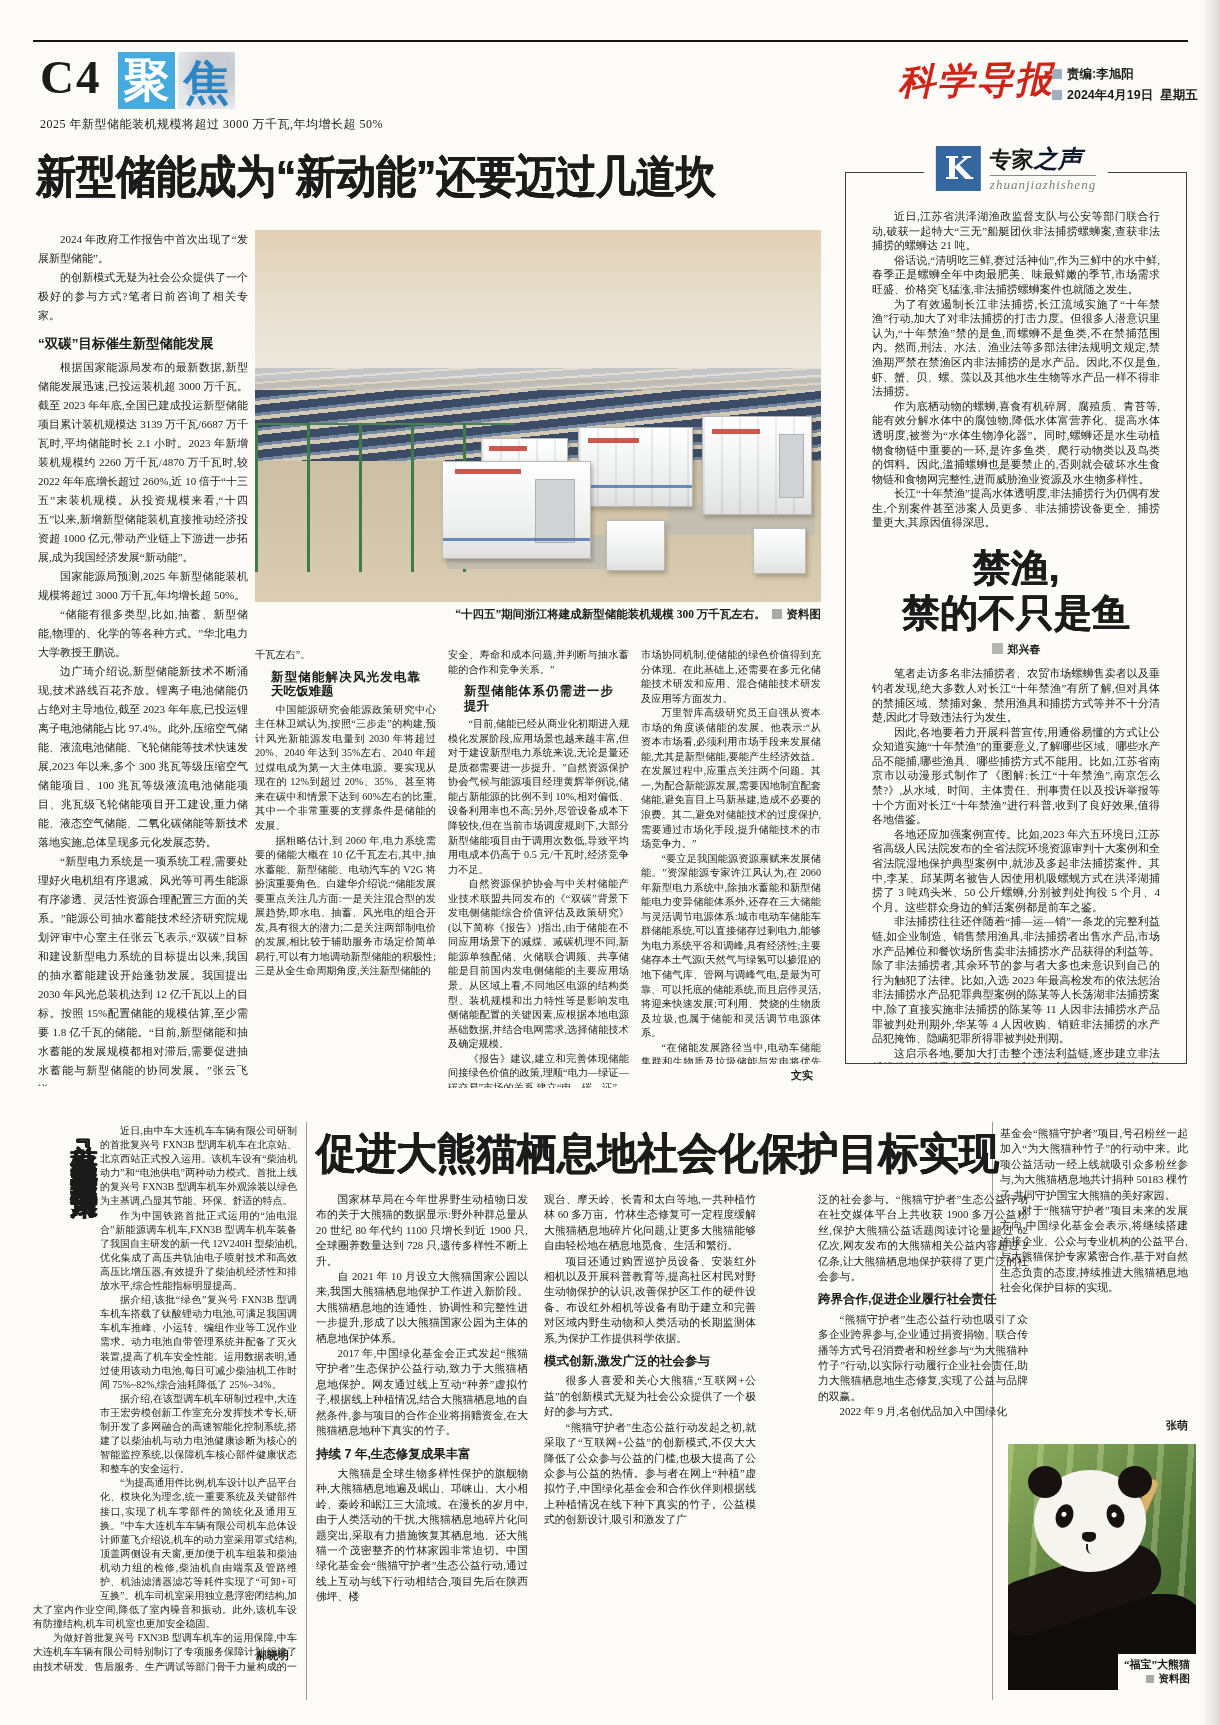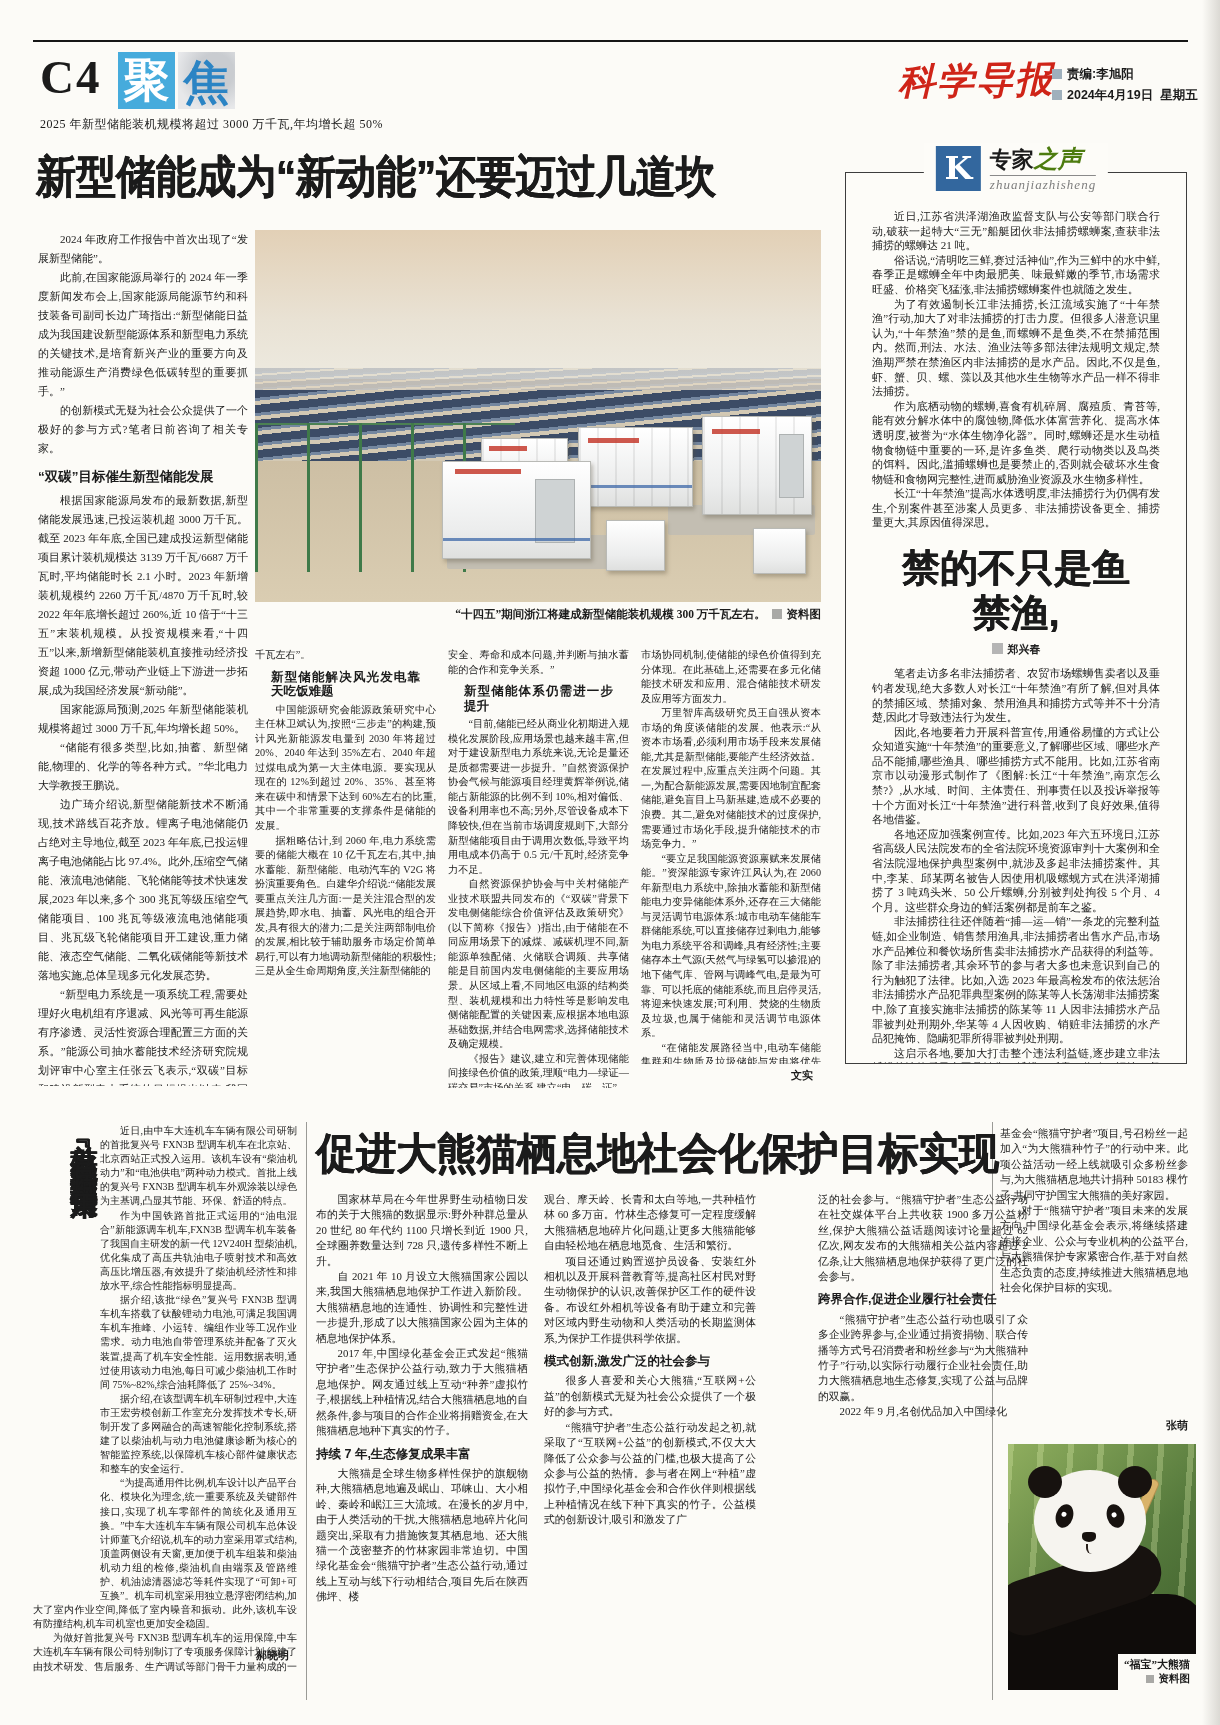--- a/index.html
+++ b/index.html
@@ -59,21 +59,21 @@
   .ph-box .seam{position:absolute;left:0;top:0;width:100%;height:100%;
           background:repeating-linear-gradient(90deg,rgba(0,0,0,.07) 0 2px,transparent 2px 18px);}
   .ph-stripe{position:absolute;left:0;bottom:24%;width:100%;height:3px;background:#3e68a8;opacity:.75;}
   
   .sidebar{left:845px;top:172px;width:340px;height:890px;border:1.5px solid #3d3d3d;background:#fdfcf8;}
   .sb-logo{position:absolute;left:50%;transform:translateX(-50%);top:-30px;background:#fdfcf8;
            padding:0 12px;display:flex;align-items:center;gap:9px;white-space:nowrap;}
   .sb-k{width:45px;height:45px;background:#33679e;color:#fff;text-align:center;line-height:45px;
         font-size:32px;font-weight:bold;font-family:"DejaVu Serif",serif;}
   .sb-t1{font-size:22px;font-weight:900;}
-  .sb-t2{font-size:24px;font-weight:bold;font-style:italic;color:#4d7c0f;font-family:"DejaVu Serif",serif;}
+  .sb-t2{font-size:24px;font-weight:bold;font-style:italic;color:#0f172a;font-family:"DejaVu Serif",serif;}
   .sb-py{font-size:13px;font-style:italic;color:#7d7d7d;border-top:1px solid #8a8a8a;padding-top:1px;letter-spacing:1px;}
   .sb-inner{position:absolute;left:0;top:0;width:100%;height:100%;padding:36px 26px 0;box-sizing:border-box;overflow:hidden;}
   .sb-inner p{font-size:11px;line-height:14.6px;color:#222;}
   .sb-title{text-align:center;font-size:38px;font-weight:900;line-height:1.18;margin:16px 0 6px;}
   .sb-author{text-align:center;font-size:12.5px;font-weight:bold;margin:2px 0 10px;text-indent:0;}
   .sb-author .sq{background:#b5b5b5;width:11px;height:11px;}
   
   .vrule{width:1px;background:#9a9a96;}
   .train{left:33px;top:1124px;width:264px;height:548px;overflow:hidden;font-size:10px;line-height:14.1px;}
   .vtitle{float:left;width:58px;height:472px;margin-right:9px;writing-mode:vertical-rl;
@@ -121,21 +121,20 @@
   <div class="abs hinfo sans">
     <div><span class="sq"></span><span>责编:李旭阳</span></div>
     <div><span class="sq"></span><span>2024年4月19日</span>&nbsp;&nbsp;<span>星期五</span></div>
   </div>
 
   <div class="abs kicker">2025 年新型储能装机规模将超过 3000 万千瓦,年均增长超 50%</div>
   <div class="abs headline sans fatty">新型储能成为“新动能”还要迈过几道坎</div>
 
   <div class="abs col1 jus">
     <p>2024 年政府工作报告中首次出现了“发展新型储能”。</p>
-    <p>此前,在国家能源局举行的 2024 年一季度新闻发布会上,国家能源局能源节约和科技装备司副司长边广琦指出:“新型储能日益成为我国建设新型能源体系和新型电力系统的关键技术,是培育新兴产业的重要方向及推动能源生产消费绿色低碳转型的重要抓手。”</p>
     <p>的创新模式无疑为社会公众提供了一个极好的参与方式?笔者日前咨询了相关专家。</p>
     <p class="subhead">“双碳”目标催生新型储能发展</p>
     <p>根据国家能源局发布的最新数据,新型储能发展迅速,已投运装机超 3000 万千瓦。截至 2023 年年底,全国已建成投运新型储能项目累计装机规模达 3139 万千瓦/6687 万千瓦时,平均储能时长 2.1 小时。2023 年新增装机规模约 2260 万千瓦/4870 万千瓦时,较 2022 年年底增长超过 260%,近 10 倍于“十三五”末装机规模。从投资规模来看,“十四五”以来,新增新型储能装机直接推动经济投资超 1000 亿元,带动产业链上下游进一步拓展,成为我国经济发展“新动能”。</p>
     <p>国家能源局预测,2025 年新型储能装机规模将超过 3000 万千瓦,年均增长超 50%。</p>
     <p>“储能有很多类型,比如,抽蓄、新型储能,物理的、化学的等各种方式。”华北电力大学教授王鹏说。</p>
     <p>边广琦介绍说,新型储能新技术不断涌现,技术路线百花齐放。锂离子电池储能仍占绝对主导地位,截至 2023 年年底,已投运锂离子电池储能占比 97.4%。此外,压缩空气储能、液流电池储能、飞轮储能等技术快速发展,2023 年以来,多个 300 兆瓦等级压缩空气储能项目、100 兆瓦等级液流电池储能项目、兆瓦级飞轮储能项目开工建设,重力储能、液态空气储能、二氧化碳储能等新技术落地实施,总体呈现多元化发展态势。</p>
     <p>“新型电力系统是一项系统工程,需要处理好火电机组有序退减、风光等可再生能源有序渗透、灵活性资源合理配置三方面的关系。”能源公司抽水蓄能技术经济研究院规划评审中心室主任张云飞表示,“双碳”目标和建设新型电力系统的目标提出以来,我国的抽水蓄能建设开始蓬勃发展。我国提出 2030 年风光总装机达到 12 亿千瓦以上的目标。按照 15%配置储能的规模估算,至少需要 1.8 亿千瓦的储能。“目前,新型储能和抽水蓄能的发展规模都相对滞后,需要促进抽水蓄能与新型储能的协同发展。”张云飞说。</p>
 
   </div>
 
@@ -204,22 +203,22 @@
         <div class="sb-py">zhuanjiazhisheng</div>
       </div>
     </div>
     <div class="sb-inner jus">
       <p>近日,江苏省洪泽湖渔政监督支队与公安等部门联合行动,破获一起特大“三无”船艇团伙非法捕捞螺蛳案,查获非法捕捞的螺蛳达 21 吨。</p>
       <p>俗话说,“清明吃三鲜,赛过活神仙”,作为三鲜中的水中鲜,春季正是螺蛳全年中肉最肥美、味最鲜嫩的季节,市场需求旺盛、价格突飞猛涨,非法捕捞螺蛳案件也就随之发生。</p>
       <p>为了有效遏制长江非法捕捞,长江流域实施了“十年禁渔”行动,加大了对非法捕捞的打击力度。但很多人潜意识里认为,“十年禁渔”禁的是鱼,而螺蛳不是鱼类,不在禁捕范围内。然而,刑法、水法、渔业法等多部法律法规明文规定,禁渔期严禁在禁渔区内非法捕捞的是水产品。因此,不仅是鱼,虾、蟹、贝、螺、藻以及其他水生生物等水产品一样不得非法捕捞。</p>
       <p>作为底栖动物的螺蛳,喜食有机碎屑、腐殖质、青苔等,能有效分解水体中的腐蚀物,降低水体富营养化、提高水体透明度,被誉为“水体生物净化器”。同时,螺蛳还是水生动植物食物链中重要的一环,是许多鱼类、爬行动物类以及鸟类的饵料。因此,滥捕螺蛳也是要禁止的,否则就会破坏水生食物链和食物网完整性,进而威胁渔业资源及水生物多样性。</p>
       <p>长江“十年禁渔”提高水体透明度,非法捕捞行为仍偶有发生,个别案件甚至涉案人员更多、非法捕捞设备更全、捕捞量更大,其原因值得深思。</p>
       <div class="sb-title sans fatty">
+        <div>禁渔,</div>
         <div>禁的不只是鱼</div>
-        <div>禁渔,</div>
       </div>
       <p class="sb-author"><span class="sq"></span><span>郑兴春</span></p>
       <p>笔者走访多名非法捕捞者、农贸市场螺蛳售卖者以及垂钓者发现,绝大多数人对长江“十年禁渔”有所了解,但对具体的禁捕区域、禁捕对象、禁用渔具和捕捞方式等并不十分清楚,因此才导致违法行为发生。</p>
       <p>因此,各地要着力开展科普宣传,用通俗易懂的方式让公众知道实施“十年禁渔”的重要意义,了解哪些区域、哪些水产品不能捕,哪些渔具、哪些捕捞方式不能用。比如,江苏省南京市以动漫形式制作了《图解:长江“十年禁渔”,南京怎么禁?》,从水域、时间、主体责任、刑事责任以及投诉举报等十个方面对长江“十年禁渔”进行科普,收到了良好效果,值得各地借鉴。</p>
       <p>各地还应加强案例宣传。比如,2023 年六五环境日,江苏省高级人民法院发布的全省法院环境资源审判十大案例和全省法院湿地保护典型案例中,就涉及多起非法捕捞案件。其中,李某、邱某两名被告人因使用机吸螺蚬方式在洪泽湖捕捞了 3 吨鸡头米、50 公斤螺蛳,分别被判处拘役 5 个月、4 个月。这些群众身边的鲜活案例都是前车之鉴。</p>
       <p>非法捕捞往往还伴随着“捕—运—销”一条龙的完整利益链,如企业制造、销售禁用渔具,非法捕捞者出售水产品,市场水产品摊位和餐饮场所售卖非法捕捞水产品获得的利益等。除了非法捕捞者,其余环节的参与者大多也未意识到自己的行为触犯了法律。比如,入选 2023 年最高检发布的依法惩治非法捕捞水产品犯罪典型案例的陈某等人长荡湖非法捕捞案中,除了直接实施非法捕捞的陈某等 11 人因非法捕捞水产品罪被判处刑期外,华某等 4 人因收购、销赃非法捕捞的水产品犯掩饰、隐瞒犯罪所得罪被判处刑期。</p>
       <p>这启示各地,要加大打击整个违法利益链,逐步建立非法捕捞的法律后果由工具销售、捕捞、贩卖、收购、运输、餐饮,乃至终端消费者等非法捕捞的所有环节共同承担的法律责任制度,全面营造“工具不产不售、水上不捕不捞、市场不收不卖、餐馆不做不吃”的氛围。</p>
     </div>
   </div>
 

